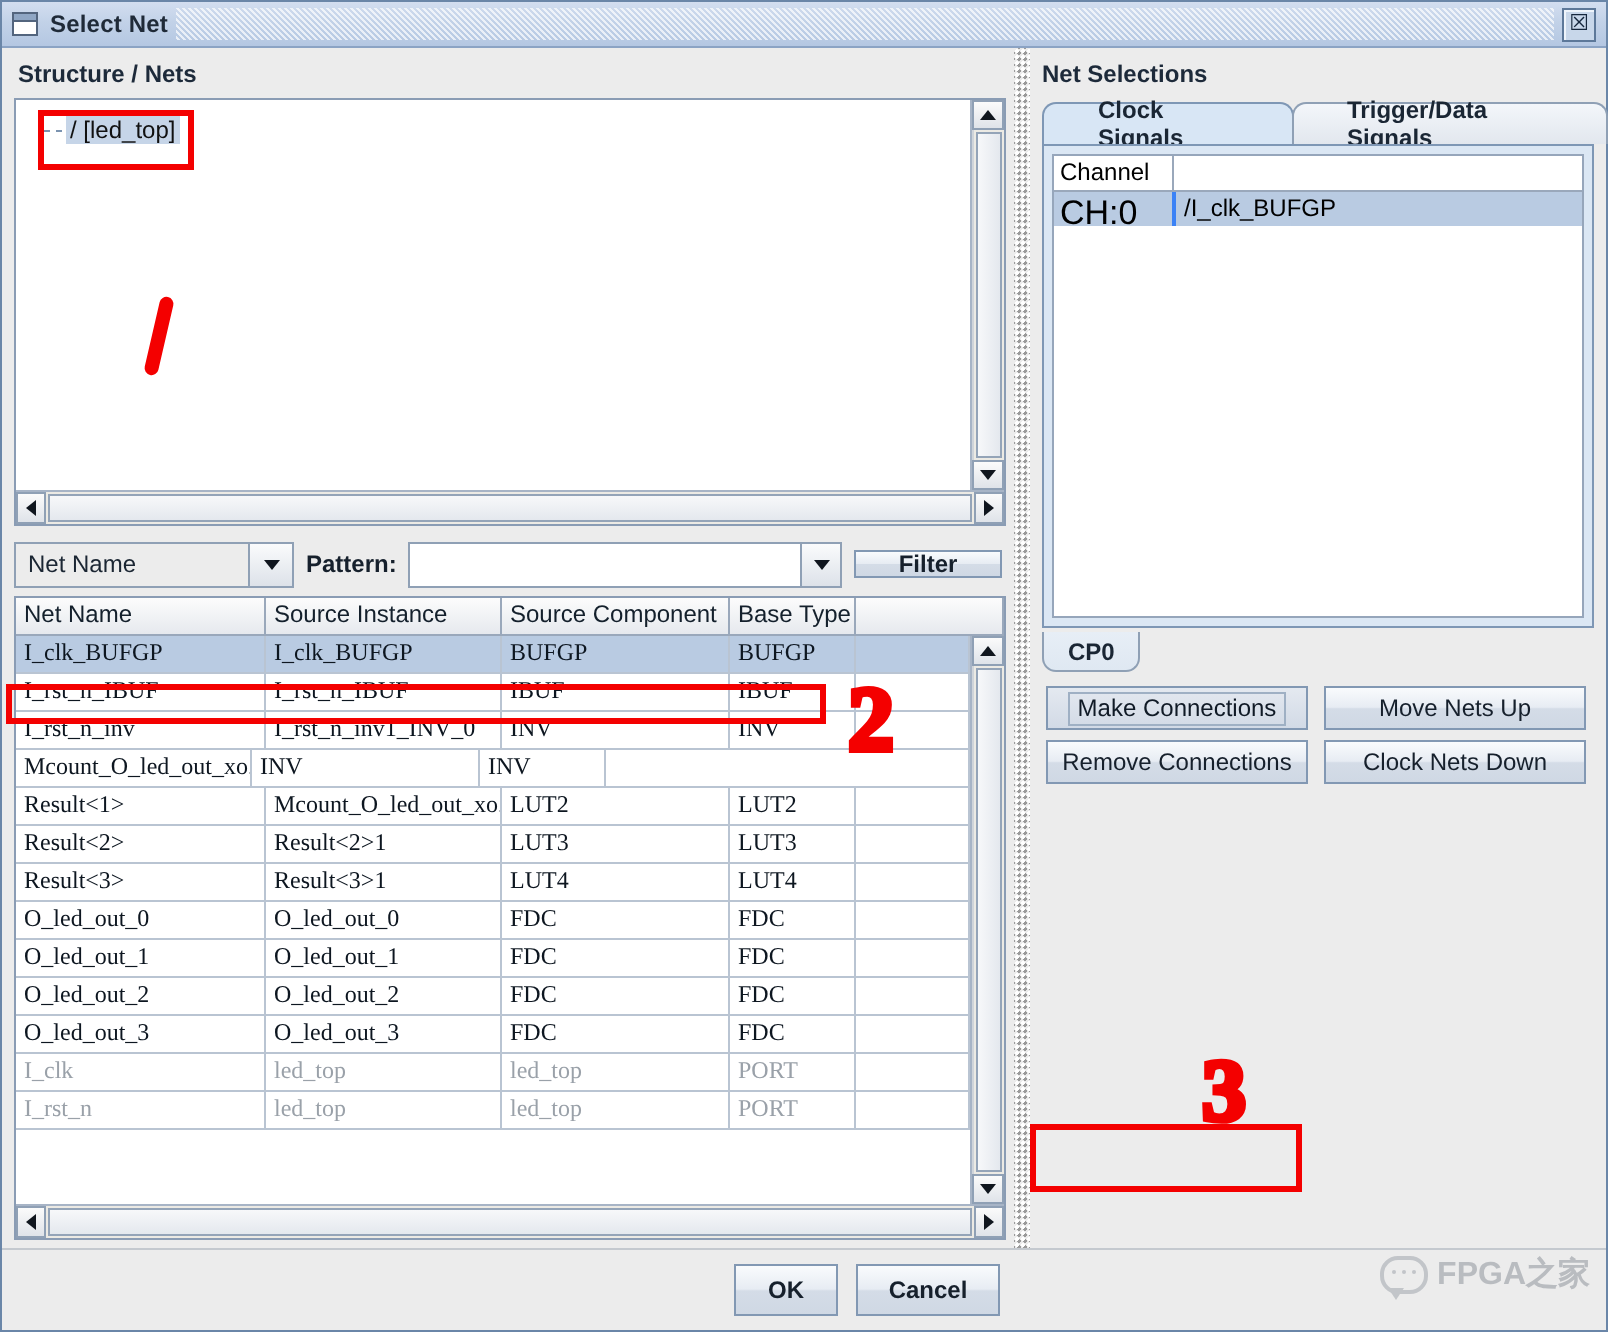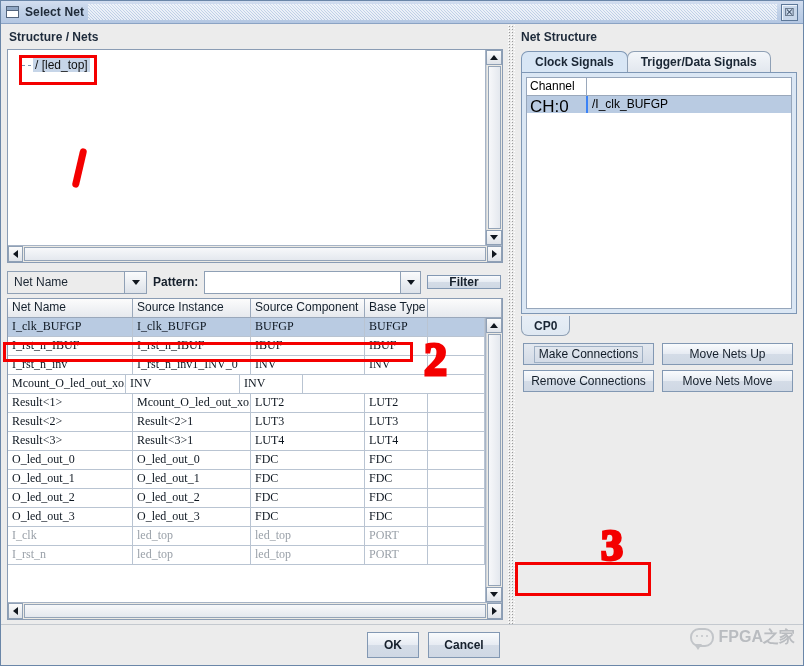--- a/index.html
+++ b/index.html
@@ -152,21 +152,21 @@
   .c1{width:118px;flex:0 0 118px;}
   .c2{width:114px;flex:0 0 114px;}
   .c3{width:63px;flex:0 0 63px;}
   .c4{flex:1;}
   .table-h{height:16px;flex:0 0 16px;display:flex;border-top:1px solid #a7b4c6;background:#eceae4;}
 
   
   .rp-title{font-weight:bold;font-size:12px;color:#1d2a3a;padding:6px 0 6px 6px;}
   .tabstrip{display:flex;align-items:flex-end;height:22px;padding-left:6px;}
   .tab{
-    height:21px;box-sizing:border-box;padding:0 13px;display:flex;align-items:center;
+    height:21px;box-sizing:border-box;padding:0 27px;display:flex;align-items:center;
     font-size:12px;font-weight:bold;color:#1a2634;
     border:1px solid #8fa0b5;border-bottom:none;
     border-radius:7px 7px 0 0;background:linear-gradient(to bottom,#f3f6fa,#e2e7ee);
     margin-right:-1px;
   }
   .tab.active{background:#d8e6f5;border-color:#7e97b5;}
   .tabpanel{
     margin:0 6px 0 6px;flex:1;min-height:0;border:1px solid #7e97b5;background:#dbe7f4;
     padding:4px;box-sizing:border-box;display:flex;flex-direction:column;
   }
@@ -421,21 +421,21 @@
               <i class="arrow-rt"></i>
             </div>
         </div>
       </div>
       <div style="height:4px"></div>
     </div>
 
     <div class="divider"></div>
 
     <div class="rightpane">
-      <div class="rp-title">Net Structure</div>
+      <div class="rp-title">Net Selections</div>
 
       <div class="tabstrip">
         <div class="tab active">Clock Signals</div>
         <div class="tab">Trigger/Data Signals</div>
       </div>
 
       <div class="tabpanel">
         <div class="netlist">
           <div class="nl-head">
             <div class="h0">Channel</div>
@@ -453,21 +453,21 @@
       <div class="cp-strip">
         <div class="cp-tab">CP0</div>
       </div>
 
       <div class="rp-buttons">
         <div class="btn rp-btn pressed">
           <span class="inner">Make Connections</span>
         </div>
         <div class="btn rp-btn">Move Nets Up</div>
         <div class="btn rp-btn">Remove Connections</div>
-        <div class="btn rp-btn">Move Nets Move</div>
+        <div class="btn rp-btn">Clock Nets Down</div>
       </div>
       <div style="flex:1"></div>
     </div>
   </div>
 
   <div class="footer">
     <div class="btn ok-btn">OK</div>
     <div class="btn cancel-btn">Cancel</div>
     <div class="watermark">
       <span class="wm-chat">

